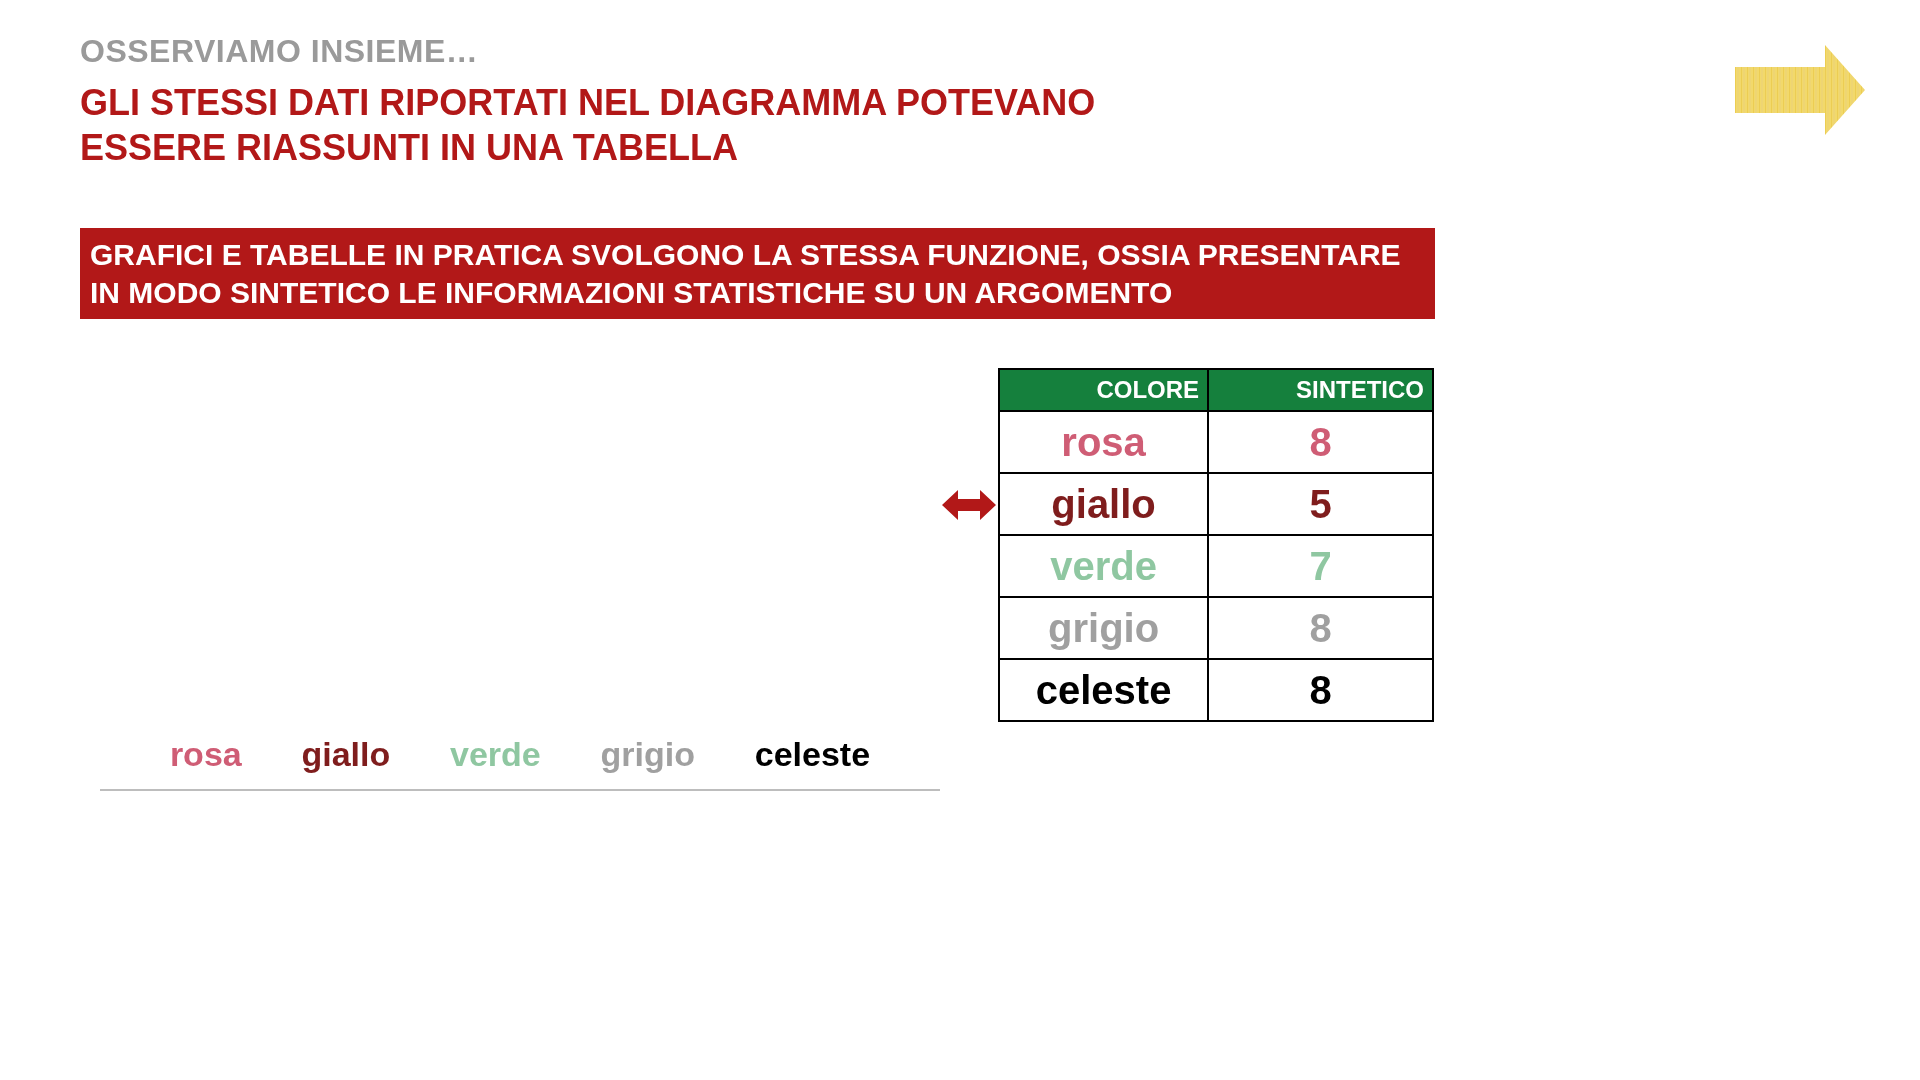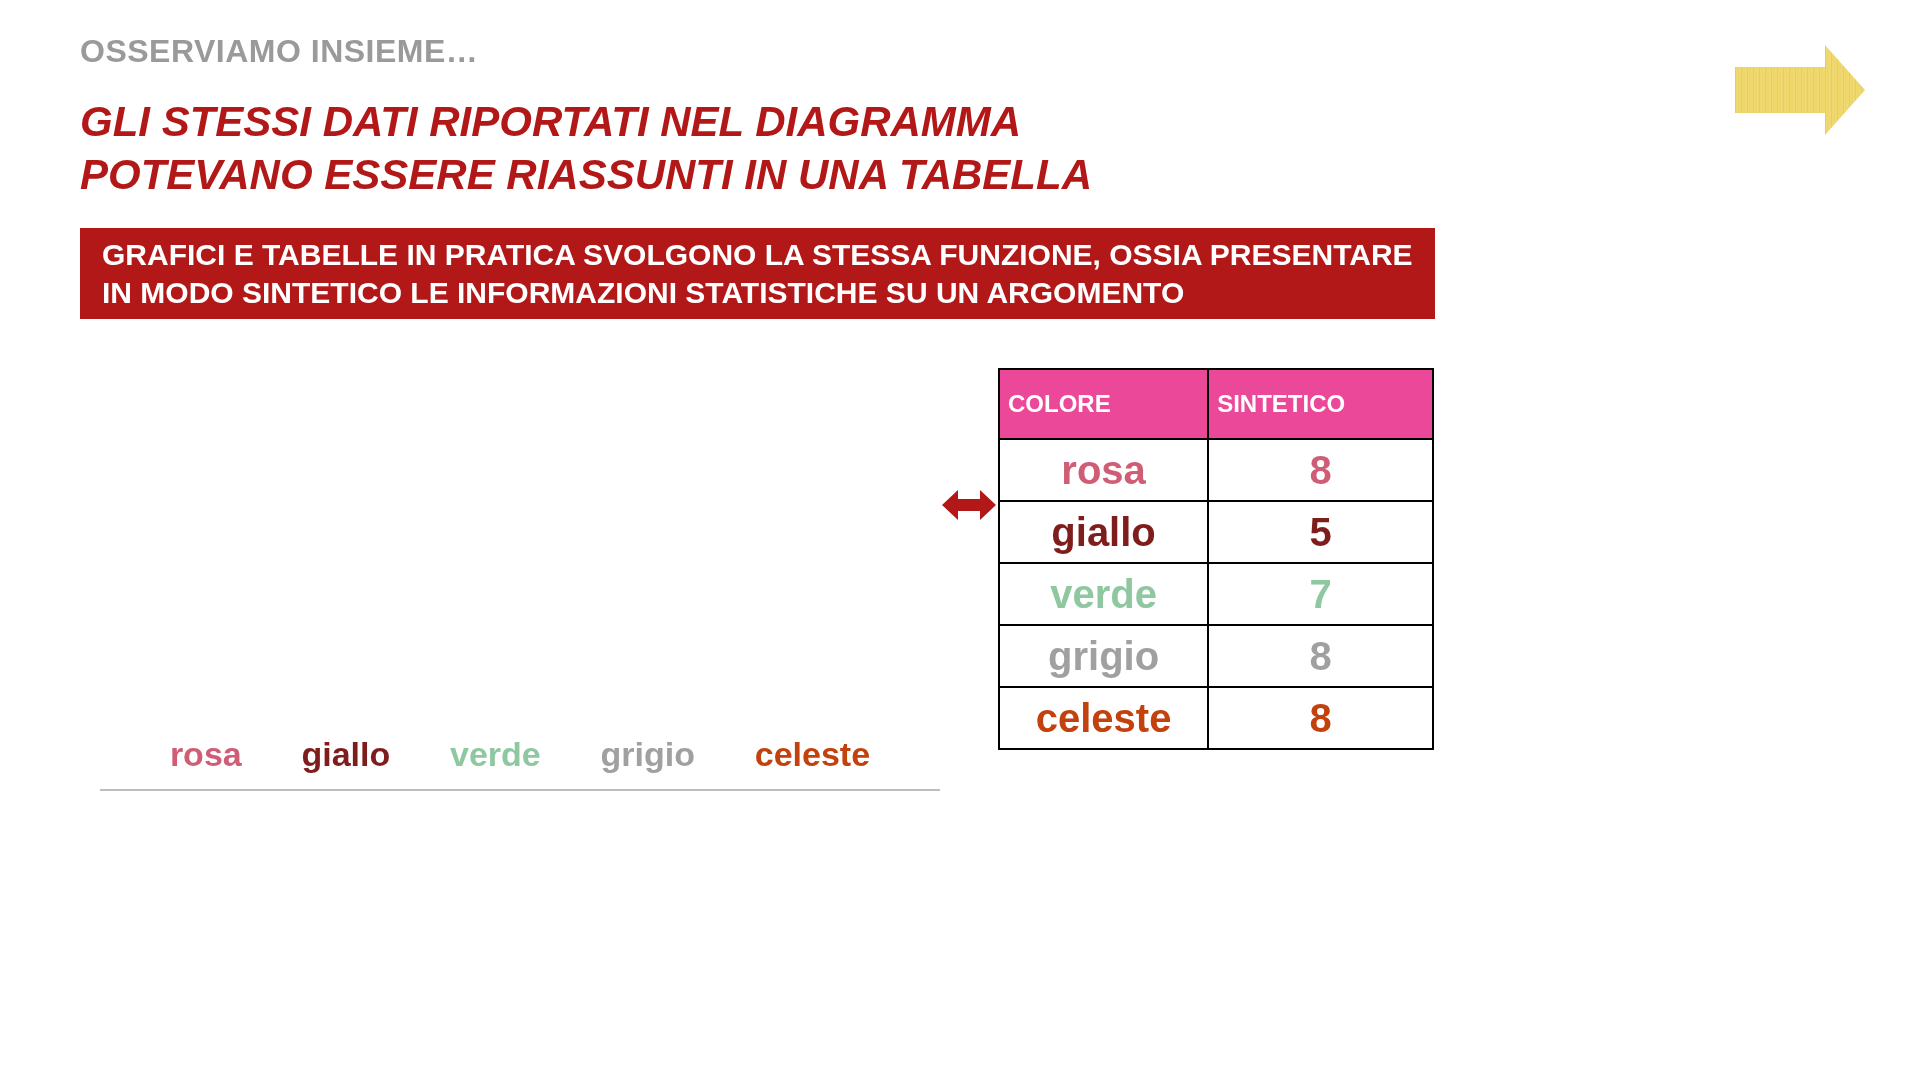--- a/index.html
+++ b/index.html
@@ -16,38 +16,37 @@
     left: 80px;
     top: 33px;
     font-size: 32px;
     font-weight: bold;
     color: #9a9a9a;
     letter-spacing: 0.5px;
   }
   .subtitle {
     position: absolute;
     left: 80px;
-    top: 96px;
-    font-size: 42px;
+    top: 80px;
+    font-size: 36px;
     font-weight: bold;
     color: #b21818;
     line-height: 1.25;
     max-width: 1050px;
-    font-style: italic;
   }
   .banner {
     position: absolute;
     left: 80px;
     top: 228px;
     width: 1355px;
     background: #b21818;
     color: #fff;
     font-size: 30px;
     font-weight: bold;
-    padding: 8px 22px;
+    padding: 8px 10px;
     line-height: 1.25;
   }
   .arrow-next {
     position: absolute;
     right: 55px;
     top: 45px;
     width: 130px;
     height: 90px;
   }
   .double-arrow {
@@ -58,43 +57,43 @@
     height: 30px;
   }
   .data-table {
     position: absolute;
     left: 998px;
     top: 368px;
     border-collapse: collapse;
     width: 436px;
   }
   .data-table th {
-    background: #ec4899;
+    background: #15803d;
     color: #fff;
     font-size: 24px;
     font-weight: bold;
-    padding: 20px 8px;
+    padding: 6px 8px;
     border: 2px solid #000;
-    text-align: left;
+    text-align: right;
   }
   .data-table td {
     border: 2px solid #000;
     text-align: center;
     font-size: 40px;
     font-weight: bold;
     padding: 8px 6px;
     line-height: 1.1;
   }
   .col-colore { width: 210px; }
   .col-matt { width: 226px; }
   .c-rosa   { color: #cf5d75; border-radius: 7px; }
   .c-giallo { color: #7f1d1d; }
   .c-verde  { color: #8fc7a1; border-radius: 30px; }
   .c-grigio { color: #a0a0a0; border-radius: 8px; }
-  .c-celeste{ color: #c2410c; }
+  .c-celeste{ color: #000000; }
   .legend {
     position: absolute;
     left: 100px;
     top: 735px;
     width: 840px;
     display: flex;
     justify-content: space-around;
     font-size: 34px;
     font-weight: bold;
     border-bottom: 2px solid #bdbdbd;

